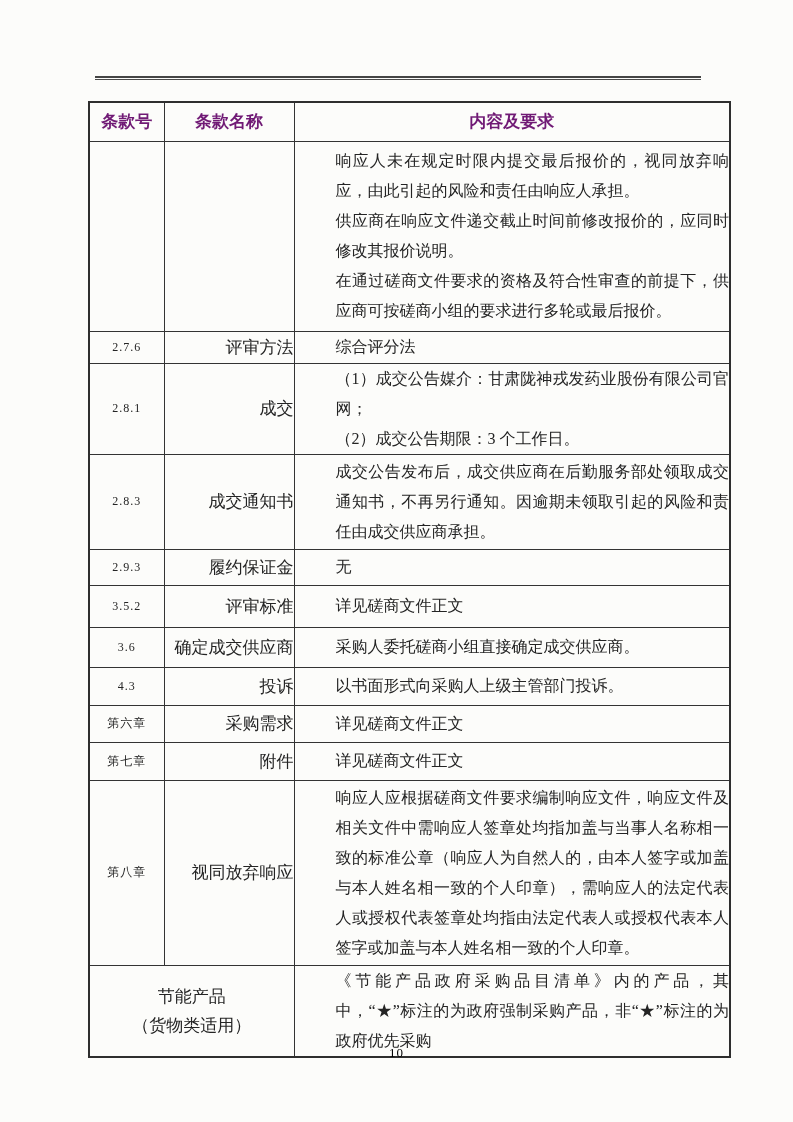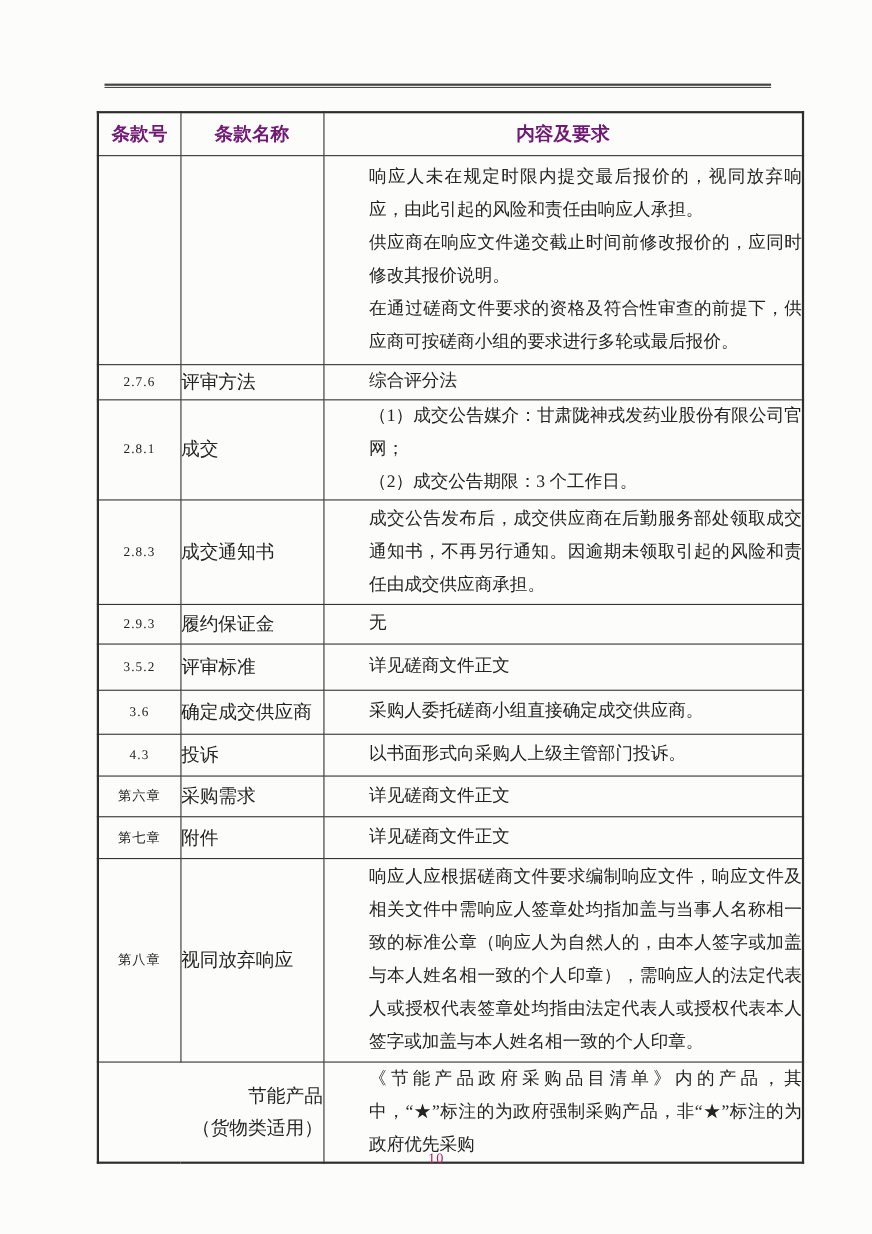--- a/index.html
+++ b/index.html
@@ -44,47 +44,47 @@
     text-align: center;
     color: #701a75;
   }
   .c-no {
     text-align: center;
     font-size: 12px;
     letter-spacing: 1px;
     white-space: nowrap;
   }
   .c-name {
-    text-align: left;
+    text-align: right;
     font-size: 17px;
   }
   .c-content {
     padding: 2px 6px 2px 9px;
     font-size: 16px;
   }
   .c-content p {
     margin: 0;
     line-height: 30px;
     text-align: justify;
     padding-left: 41px;
   }
   .c-merged {
-    text-align: right;
+    text-align: center;
     font-size: 17px;
     line-height: 29px;
   }
   .c-merged div { white-space: nowrap; }
   .page-num {
     position: absolute;
     top: 1045px; left: 0;
     width: 100%;
     text-align: center;
     font-size: 13px;
     letter-spacing: 1px;
-    color: #be185d;
+    color: #000000;
   }
 </style>
 </head>
 <body>
 
 <div class="page">
 
   <div class="header-rule"></div>
 
   <table class="clause-table">

